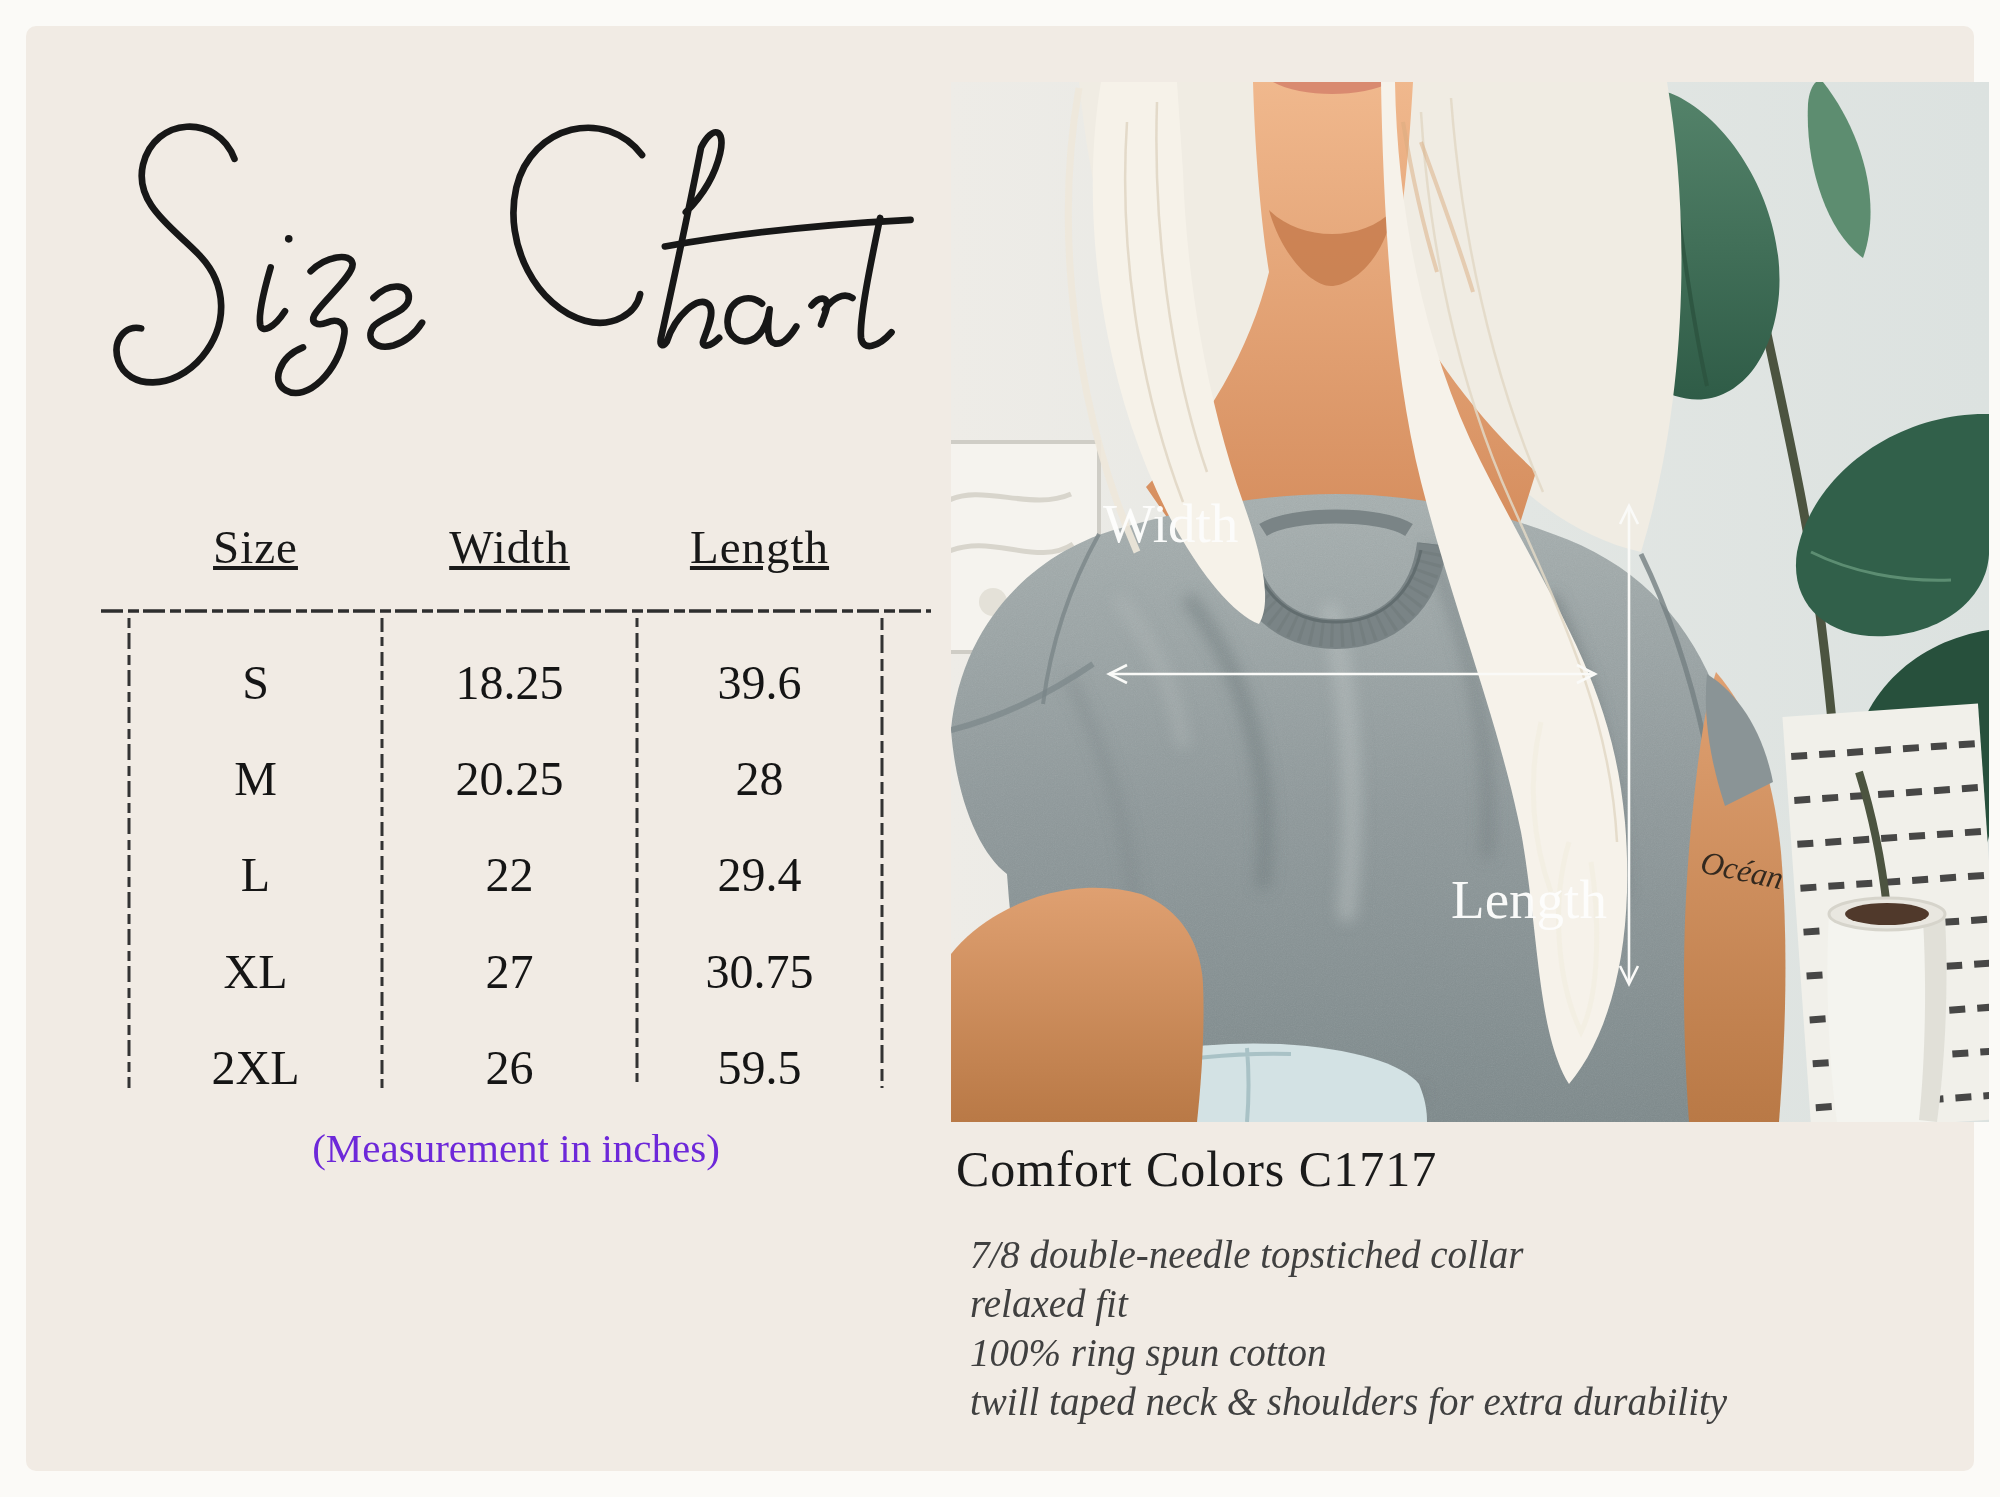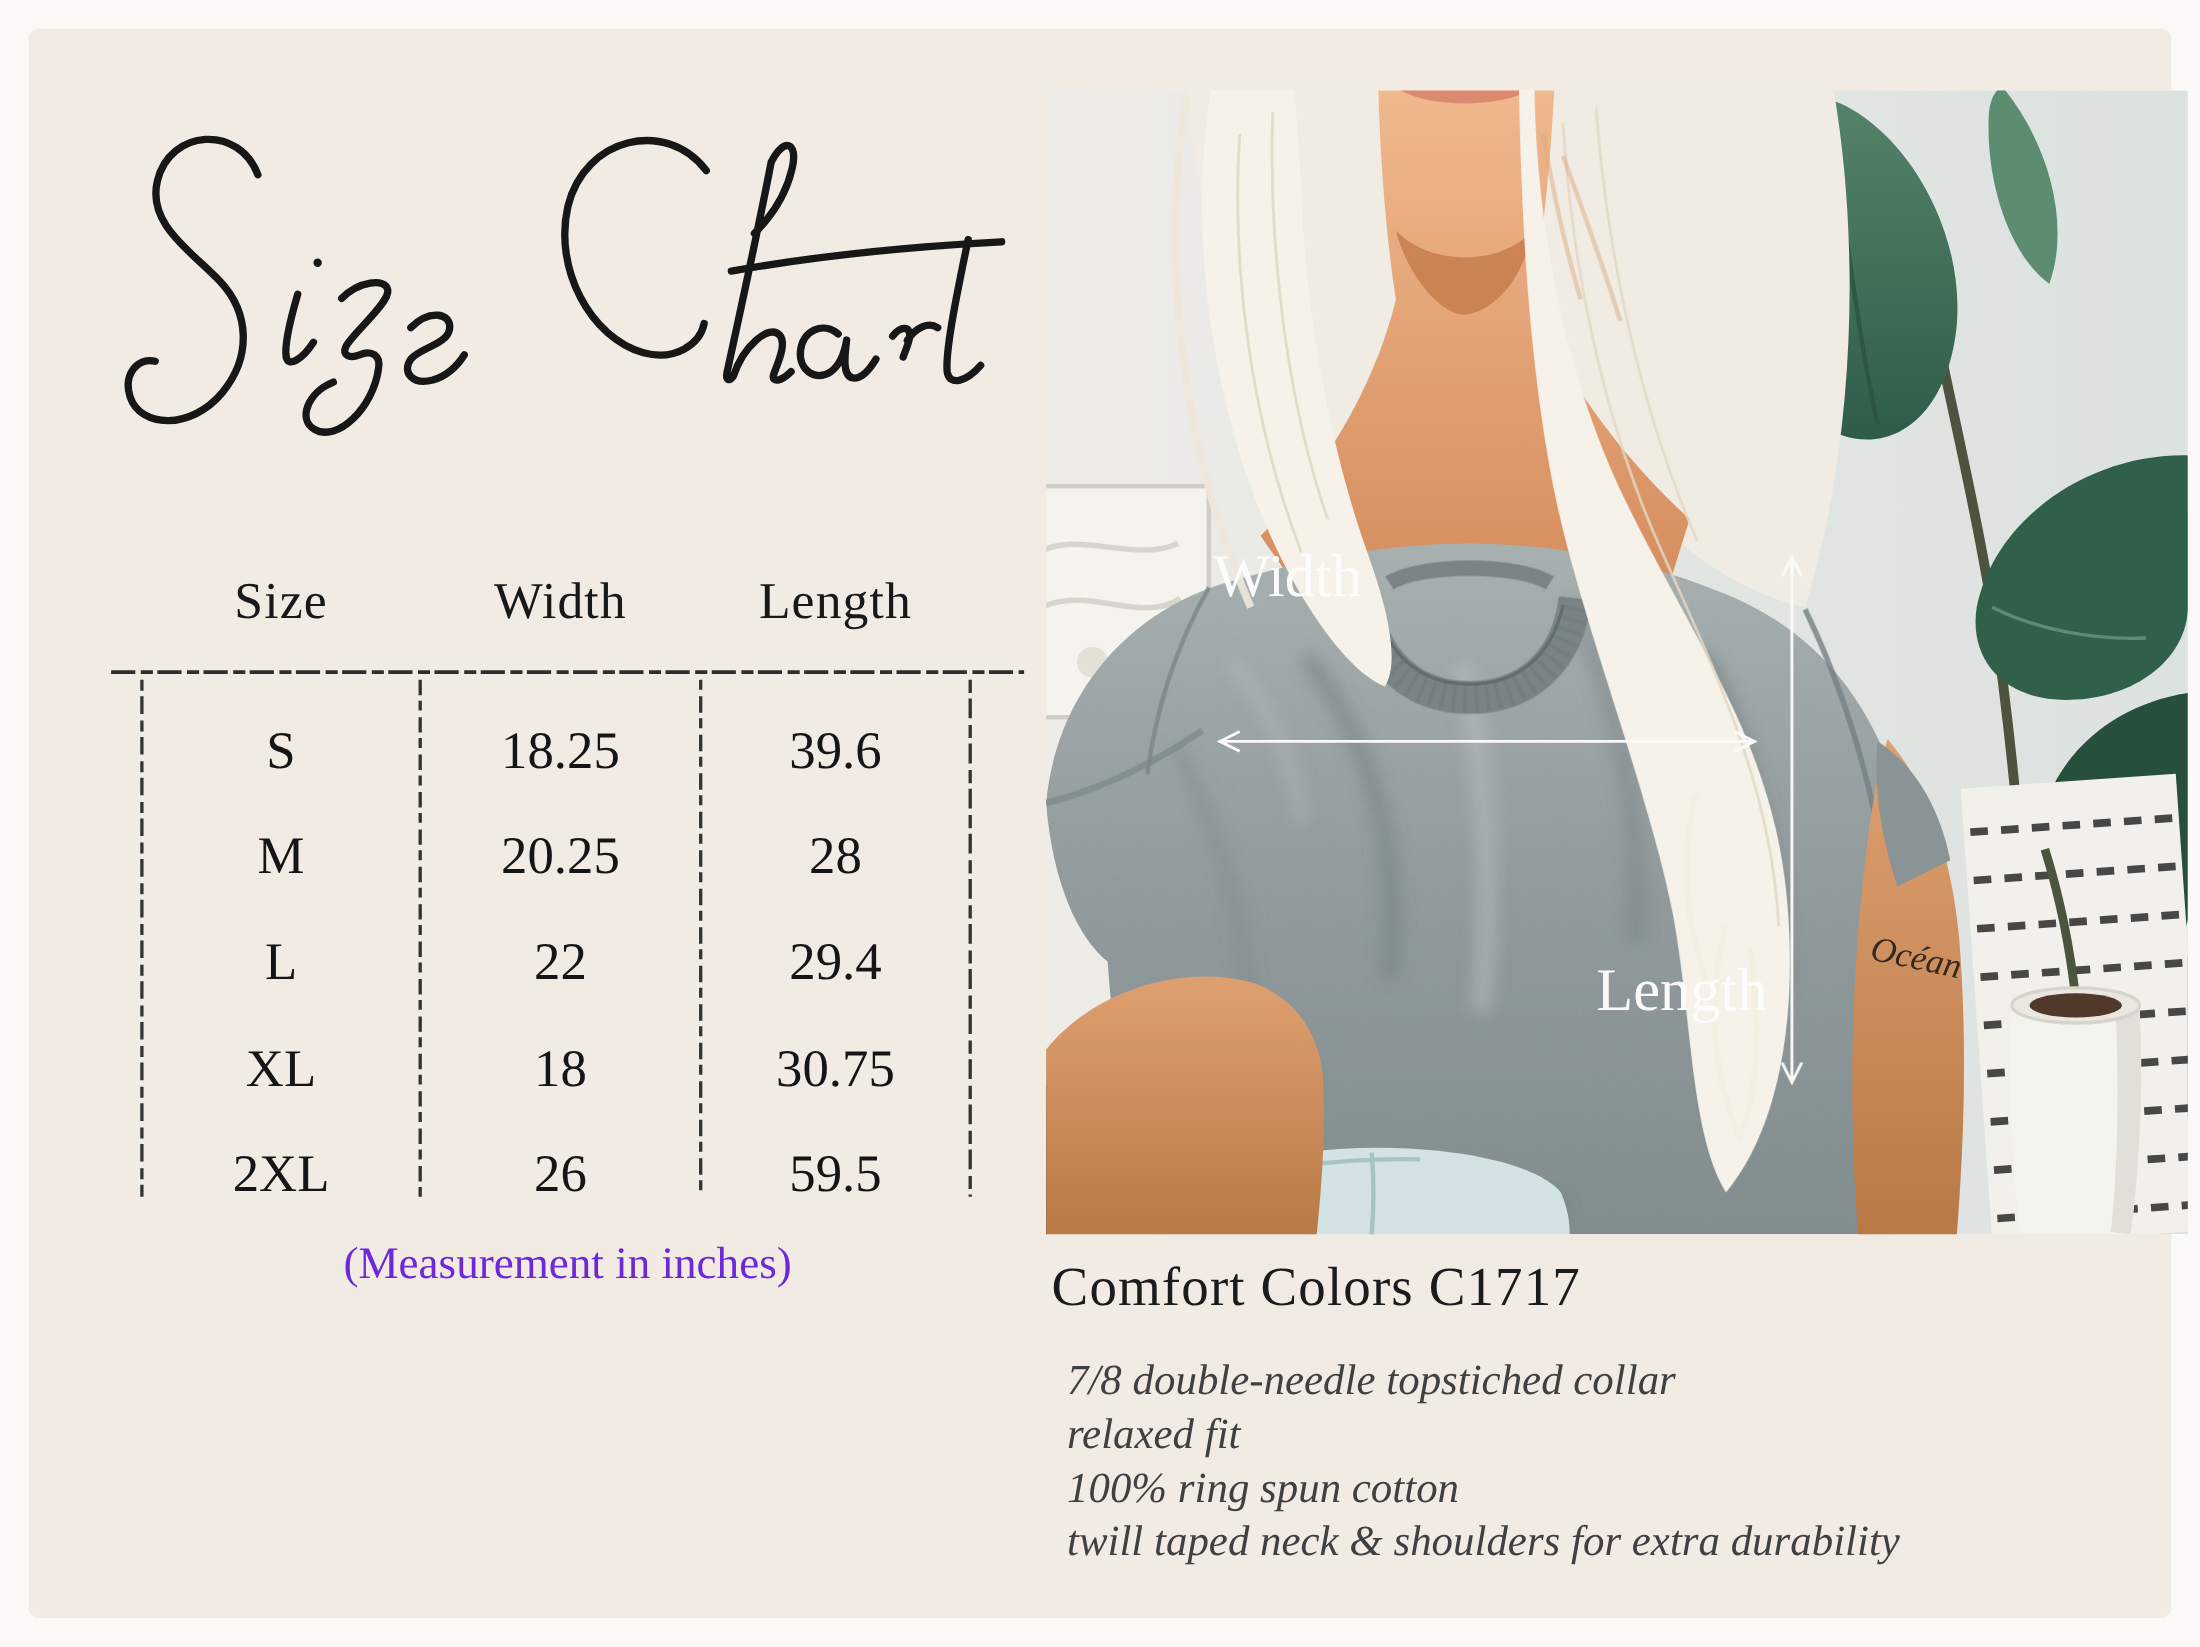--- a/index.html
+++ b/index.html
@@ -8,21 +8,21 @@
   .card{position:absolute;left:26px;top:26px;width:1948px;height:1445px;
         background:#f1ebe4;border-radius:10px;}
   .sr-only{position:absolute;width:1px;height:1px;overflow:hidden;clip:rect(0 0 0 0);}
 
   
   .title-svg{position:absolute;left:58px;top:62px;width:838px;height:336px;}
 
   
   .table-lines{position:absolute;left:0;top:0;width:2000px;height:1497px;pointer-events:none;}
   .thead{position:absolute;left:103px;top:490px;width:753px;height:62px;
-         display:grid;grid-template-columns:253px 255px 245px;align-items:center;}
+         display:grid;grid-template-columns:253px 255px 245px;align-items:center;text-decoration:underline;}
   .thead span{text-align:center;font-size:47px;letter-spacing:1px;color:#181818;}
   .tbody{position:absolute;left:103px;top:608px;width:753px;height:482px;
          display:flex;flex-direction:column;justify-content:space-around;}
   .trow{display:grid;grid-template-columns:253px 255px 245px;align-items:center;}
   .trow span{text-align:center;font-size:48px;color:#151515;}
   .note{position:absolute;left:120px;top:1098px;width:740px;text-align:center;
         font-size:41px;color:#6d28d9;}
 
   
   .photo{position:absolute;left:925px;top:56px;width:1038px;height:1040px;overflow:hidden;}
@@ -83,21 +83,21 @@
         <span>20.25</span>
         <span>28</span>
       </div>
       <div class="trow">
         <span>L</span>
         <span>22</span>
         <span>29.4</span>
       </div>
       <div class="trow">
         <span>XL</span>
-        <span>18</span>
+        <span>27</span>
         <span>30.75</span>
       </div>
       <div class="trow">
         <span>2XL</span>
         <span>26</span>
         <span>59.5</span>
       </div>
     </div>
 
     <div class="note">(Measurement in inches)</div>

